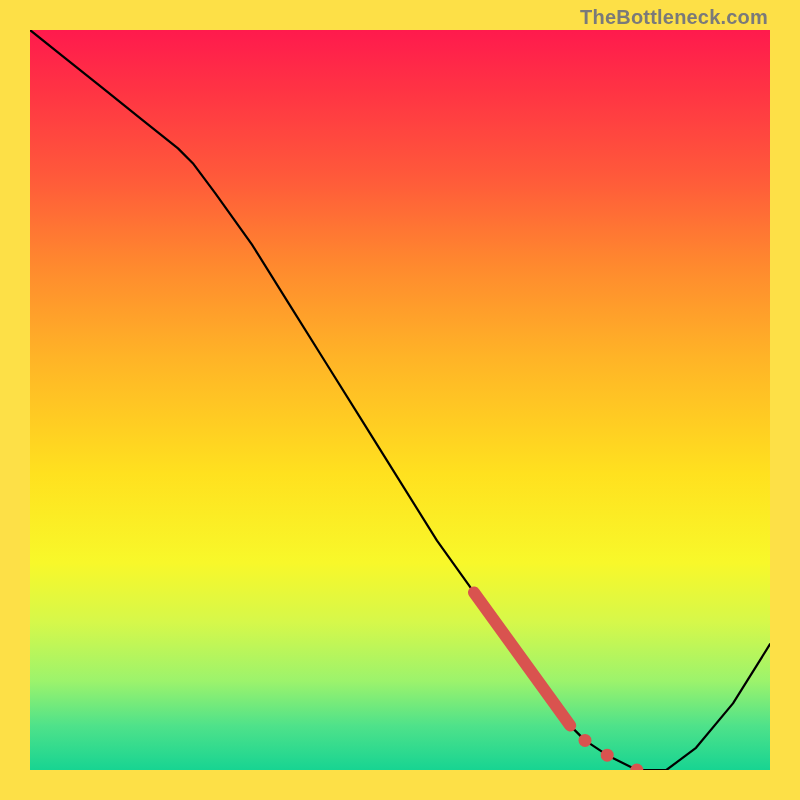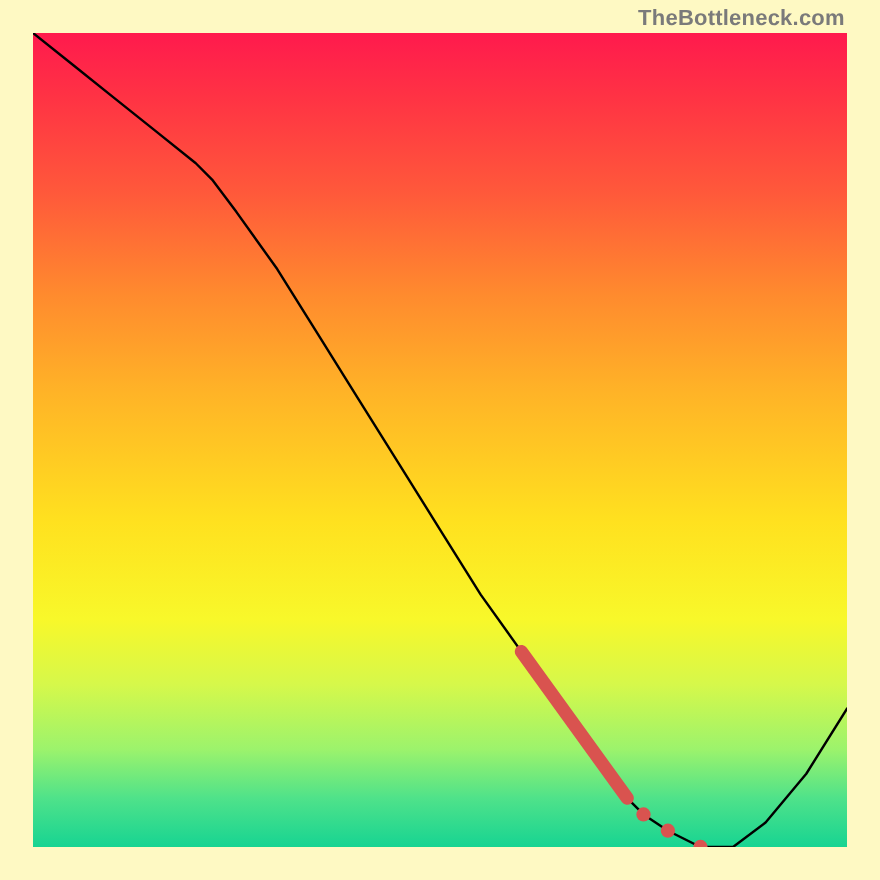--- a/index.html
+++ b/index.html
@@ -8,21 +8,21 @@
     width: 800px;
     height: 800px;
     background: #000;
     font-family: Arial, Helvetica, sans-serif;
     overflow: hidden;
   }
   .frame {
     position: relative;
     width: 800px;
     height: 800px;
-    background: #fef9c3;
+    background: #fde047;
   }
   .plot {
     position: absolute;
     left: 30px;
     top: 30px;
     width: 740px;
     height: 740px;
     
     background: linear-gradient(
       to bottom,

